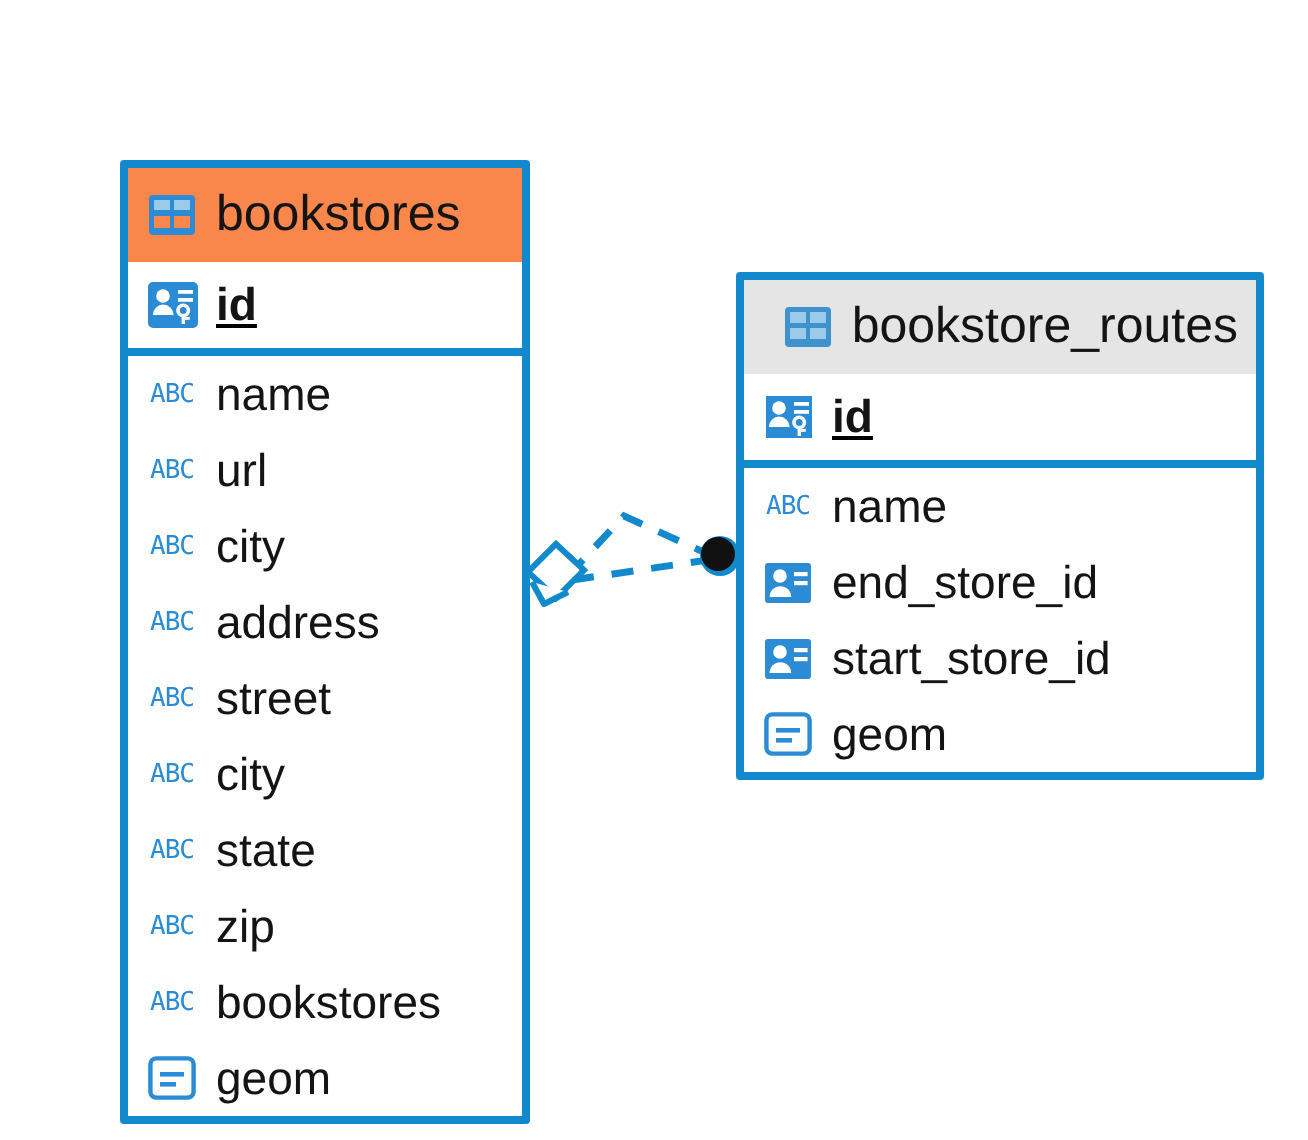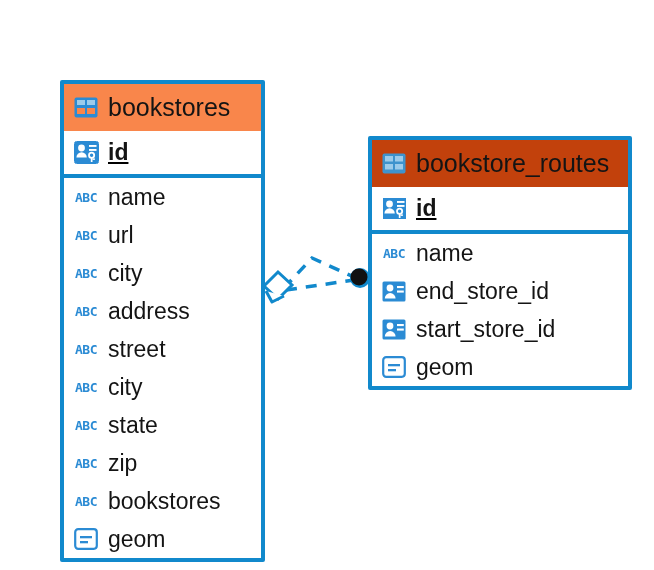--- a/index.html
+++ b/index.html
@@ -41,21 +41,21 @@
 
   .entity-header {
     display: flex;
     align-items: center;
     box-sizing: border-box;
     height: 47px;
     padding: 0 9px;
     gap: 9px;
   }
   .entity-header.accent { background: #F9864B; }
-  .entity-header.plain  { background: #c2410c; }
+  .entity-header.plain  { background: #e5e5e5; justify-content: flex-end; }
 
   .entity-title {
     font-size: 25px;
     color: #141414;
     line-height: 1;
     white-space: nowrap;
   }
 
   .pk-divider {
     height: 4px;
@@ -88,21 +88,21 @@
     display: flex;
     align-items: center;
     justify-content: center;
   }
   .icon-slot svg { display: block; }
 
   
   .abc-icon {
     font-family: "DejaVu Sans Mono", monospace;
     font-size: 13px;
-    font-weight: bold;
+    font-weight: normal;
     letter-spacing: -0.5px;
     color: #2B8BD4;
     line-height: 1;
   }
 </style>
 </head>
 <body>
 
 <div id="canvas">
 

